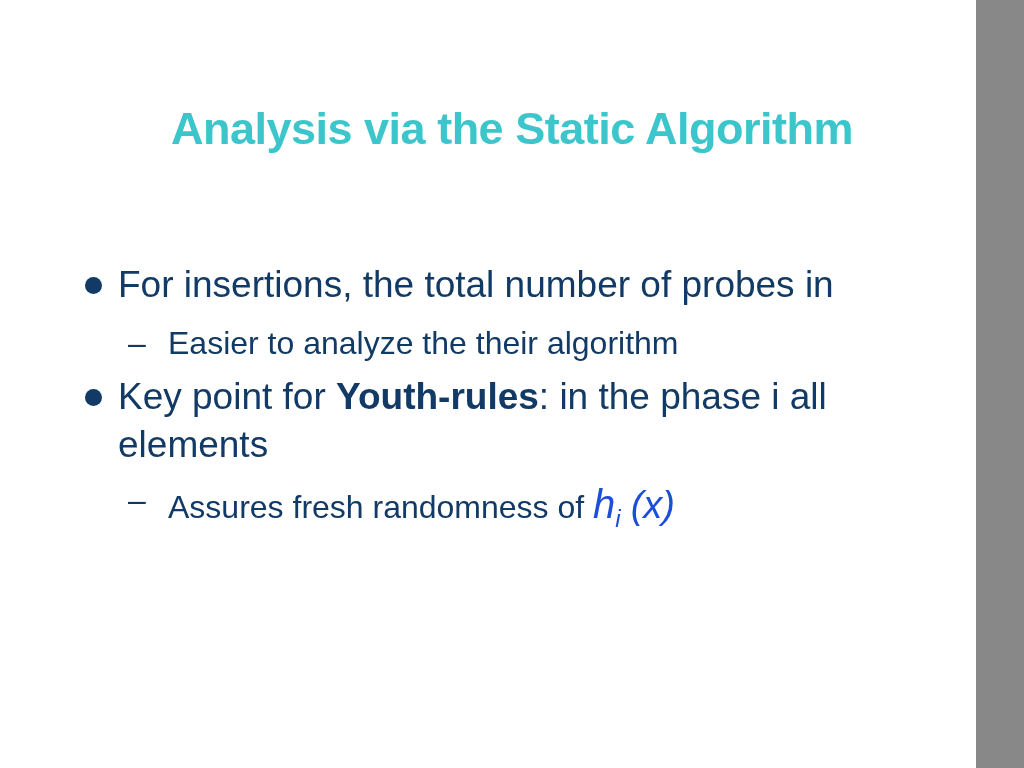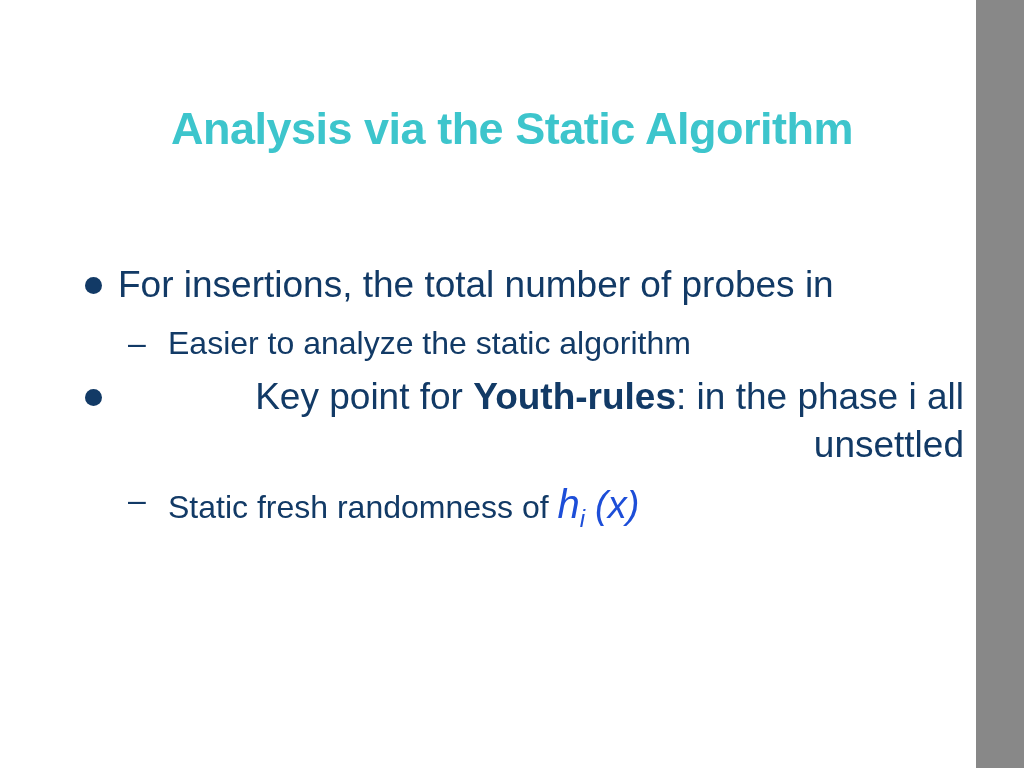--- a/index.html
+++ b/index.html
@@ -58,21 +58,21 @@
   }
   .bullet-l2 .dash {
     position: absolute;
     left: 44px;
     top: 0;
     font-size: 32px;
     line-height: 42px;
     color: #123A66;
   }
   .sub1 { margin-top: 13px; }
-  .b2   { margin-top: 9px; text-align: right;  }
+  .b2   { margin-top: 9px;  }
   .sub2 { margin-top: 10px; line-height: 50px; }
   .line { white-space: nowrap; }
   .bold { font-weight: bold; }
   .math-red {
     color: #1d4ed8;
     font-style: italic;
     font-size: 40px;
     white-space: nowrap;
   }
   .math-red .math-base { font-size: 40px; }
@@ -94,28 +94,28 @@
 
   <div class="content">
 
     <div class="bullet-l1 b1">
       <span class="dot"></span>
       <div class="line">For insertions, the total number of probes in</div>
     </div>
 
     <div class="bullet-l2 sub1">
       <span class="dash">–</span>
-      <div class="line">Easier to analyze the static algorithm</div>
+      <div class="line">Easier to analyze the their algorithm</div>
     </div>
 
     <div class="bullet-l1 b2">
       <span class="dot"></span>
       <div class="line"><span>Key point for </span><span class="bold">Youth-rules</span><span>: in the phase i all</span></div>
-      <div class="line">unsettled</div>
+      <div class="line">elements</div>
     </div>
 
     <div class="bullet-l2 sub2">
       <span class="dash">–</span>
-      <div class="line"><span>Static fresh randomness of </span><span class="math-red"><span class="math-base">h</span><span class="math-sub">i</span><span class="math-rest">(x)</span></span></div>
+      <div class="line"><span>Assures fresh randomness of </span><span class="math-red"><span class="math-base">h</span><span class="math-sub">i</span><span class="math-rest">(x)</span></span></div>
     </div>
 
   </div>
 </div>
 
 </body></html>

